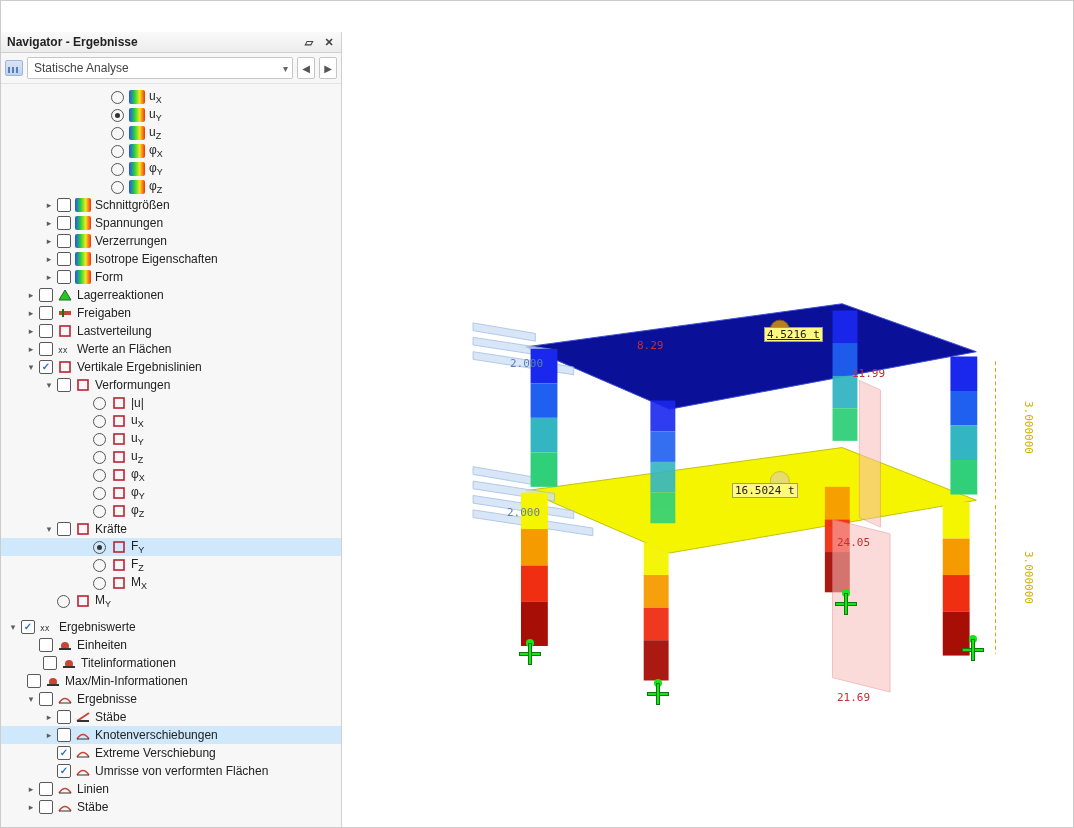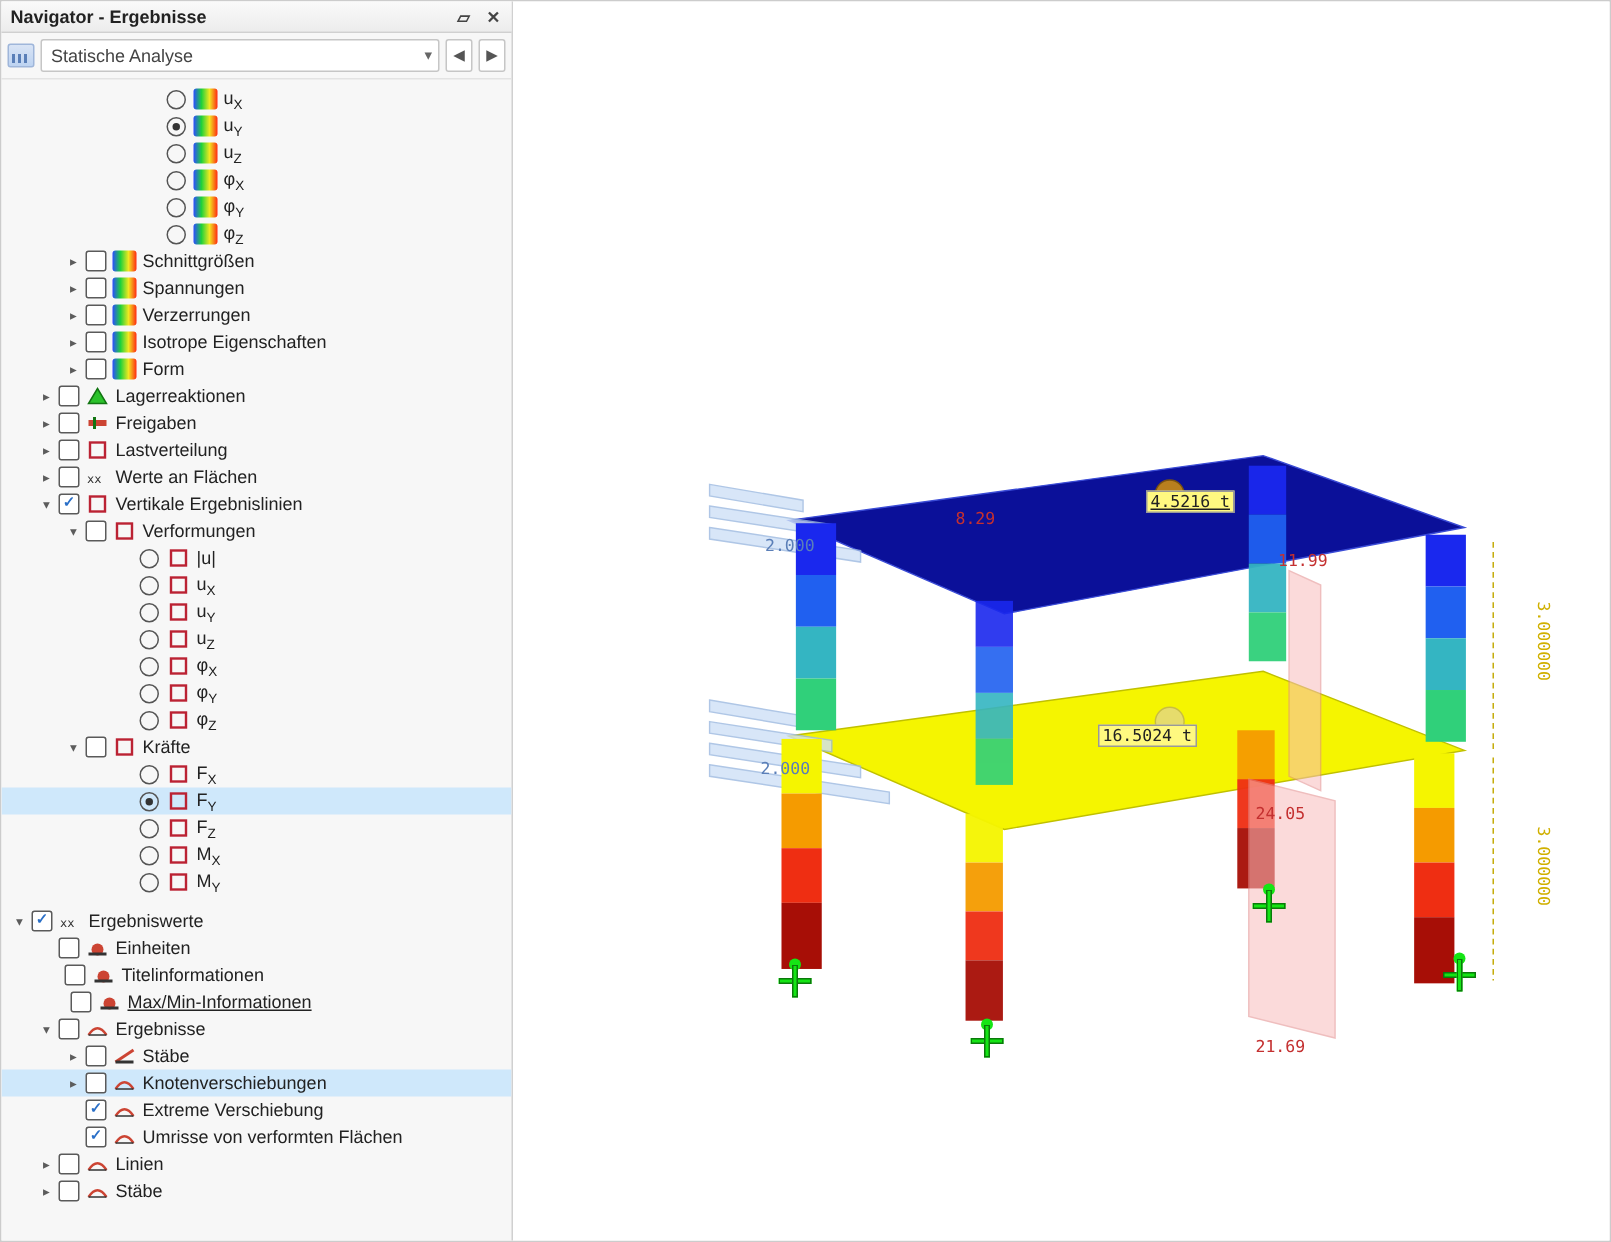--- a/index.html
+++ b/index.html
@@ -1,18 +1,18 @@
 <!DOCTYPE html>
 <html><head>
 <meta charset="utf-8">
 <style>
   html, body { margin:0; padding:0; font-family: "Segoe UI", Tahoma, sans-serif; font-size:12px; color:#222; background:#fff; }
   .app { display:flex; width:1074px; height:828px; border:1px solid #ccc; box-sizing:border-box; }
   
-  .panel { width:340px; background:#f7f7f7; border-right:1px solid #d0d0d0; display:flex; flex-direction:column; }
+  .panel { width:340px; background:#f7f7f7; border-right:1px solid #d0d0d0; display:flex; flex-direction:column;margin-top:31px; }
   .panel-header { display:flex; align-items:center; justify-content:space-between; padding:3px 6px; border-bottom:1px solid #d0d0d0; background:linear-gradient(#fafafa,#ececec); font-weight:600; }
   .panel-header .icons { display:flex; gap:8px; }
   .panel-header .ic { width:12px; height:12px; display:flex; align-items:center; justify-content:center; color:#444; cursor:pointer; font-size:11px; }
   .dropdown-row { display:flex; align-items:center; gap:4px; padding:4px 4px; border-bottom:1px solid #e3e3e3; }
   .chartglyph { width:16px; height:14px; background:linear-gradient(#d9e4f5,#bdd3f1); border:1px solid #9fb6da; border-radius:2px; position:relative; }
   .chartglyph::after{ content:""; position:absolute; left:2px; right:2px; bottom:2px; height:6px; background:repeating-linear-gradient(90deg,#5a7fb8 0 2px,transparent 2px 4px); }
   .dropdown { flex:1; height:20px; background:#fff; border:1px solid #c6c6c6; border-radius:2px; display:flex; align-items:center; padding:0 18px 0 6px; color:#444; position:relative; }
   .dropdown::after{ content:"▾"; position:absolute; right:4px; font-size:10px; color:#666; }
   .navbtn { width:16px; height:20px; border:1px solid #c6c6c6; background:#fff; color:#555; display:flex; align-items:center; justify-content:center; cursor:pointer; border-radius:2px; font-size:10px;}
   .tree { flex:1; overflow:auto; padding:4px 0 10px 0; }
@@ -252,29 +252,20 @@
           <span class="lbl sublbl">φ<sub>Z</sub></span>
         </div>
         <div class="tree-row" style="padding-left: 42px;">
           <span class="exp show">▾</span>
           <span class="chk "></span>
           <span class="ico"><svg viewBox="0 0 16 14">
               <rect x="3" y="2" width="10" height="10" fill="none" stroke="#b23" stroke-width="1.6"></rect>
             </svg></span>
           <span class="lbl sublbl">Kräfte</span>
         </div>
-        <div class="tree-row" style="padding-left: 60px;">
-          <span class="exp"></span>
-          <span class="chk hidden"></span>
-          <span class="radio "></span>
-          <span class="ico"><svg viewBox="0 0 16 14">
-              <rect x="3" y="2" width="10" height="10" fill="none" stroke="#b23" stroke-width="1.6"></rect>
-            </svg></span>
-          <span class="lbl sublbl">F<sub>X</sub></span>
-        </div>
         <div class="tree-row sel" style="padding-left: 60px;">
           <span class="exp"></span>
           <span class="chk hidden"></span>
           <span class="radio on"></span>
           <span class="ico"><svg viewBox="0 0 16 14">
               <rect x="3" y="2" width="10" height="10" fill="none" stroke="#b23" stroke-width="1.6"></rect>
             </svg></span>
           <span class="lbl sublbl">F<sub>Y</sub></span>
         </div>
         <div class="tree-row" style="padding-left: 60px;">
@@ -288,21 +279,21 @@
         </div>
         <div class="tree-row" style="padding-left: 60px;">
           <span class="exp"></span>
           <span class="chk hidden"></span>
           <span class="radio "></span>
           <span class="ico"><svg viewBox="0 0 16 14">
               <rect x="3" y="2" width="10" height="10" fill="none" stroke="#b23" stroke-width="1.6"></rect>
             </svg></span>
           <span class="lbl sublbl">M<sub>X</sub></span>
         </div>
-        <div class="tree-row" style="padding-left: 60px;">
+        <div class="tree-row" style="padding-left: 24px;">
           <span class="exp"></span>
           <span class="chk hidden"></span>
           <span class="radio "></span>
           <span class="ico"><svg viewBox="0 0 16 14">
               <rect x="3" y="2" width="10" height="10" fill="none" stroke="#b23" stroke-width="1.6"></rect>
             </svg></span>
           <span class="lbl sublbl">M<sub>Y</sub></span>
         </div>
         <div style="height: 8px;"></div>
         <div class="tree-row" style="padding-left: 6px;">
@@ -324,21 +315,21 @@
         </div>
         <div class="tree-row" style="padding-left: 28px;">
           <span class="exp"></span>
           <span class="chk "></span>
           <span class="ico"><svg viewBox="0 0 16 14">
               <circle cx="8" cy="8" r="4" fill="#c43"></circle>
               <rect x="2" y="10" width="12" height="2" fill="#333"></rect>
             </svg></span>
           <span class="lbl sublbl">Titelinformationen</span>
         </div>
-        <div class="tree-row" style="padding-left: 32px; text-decoration: underline;">
+        <div class="tree-row" style="padding-left: 12px;">
           <span class="exp"></span>
           <span class="chk "></span>
           <span class="ico"><svg viewBox="0 0 16 14">
               <circle cx="8" cy="8" r="4" fill="#c43"></circle>
               <rect x="2" y="10" width="12" height="2" fill="#333"></rect>
             </svg></span>
           <span class="lbl sublbl">Max/Min-Informationen</span>
         </div>
         <div class="tree-row" style="padding-left: 24px;">
           <span class="exp show">▾</span>

